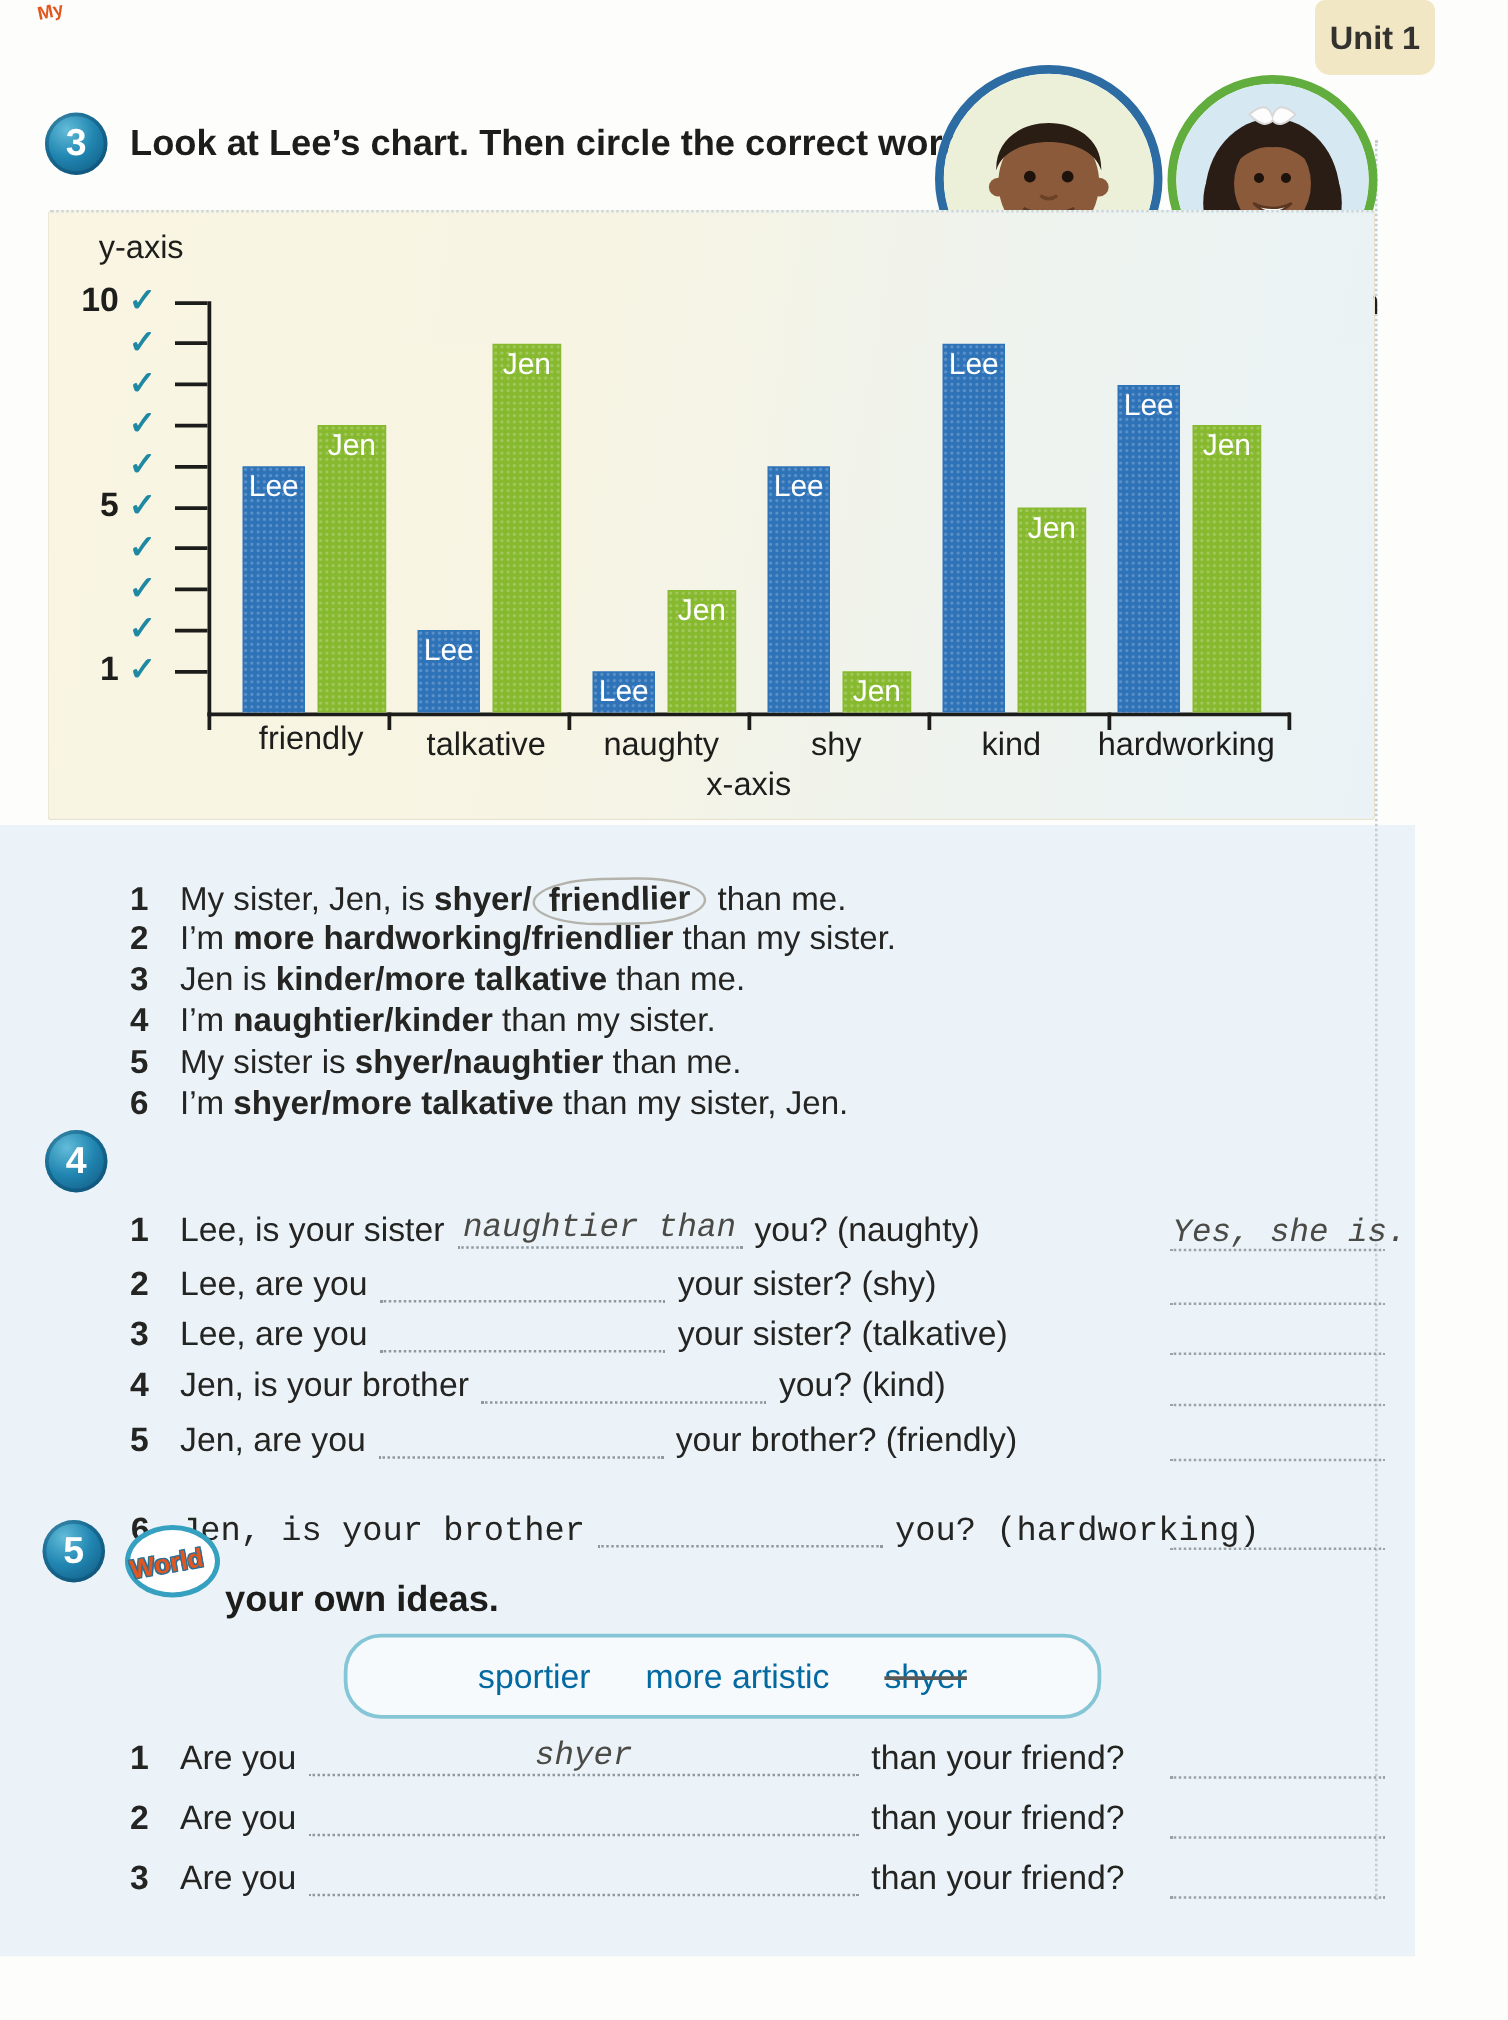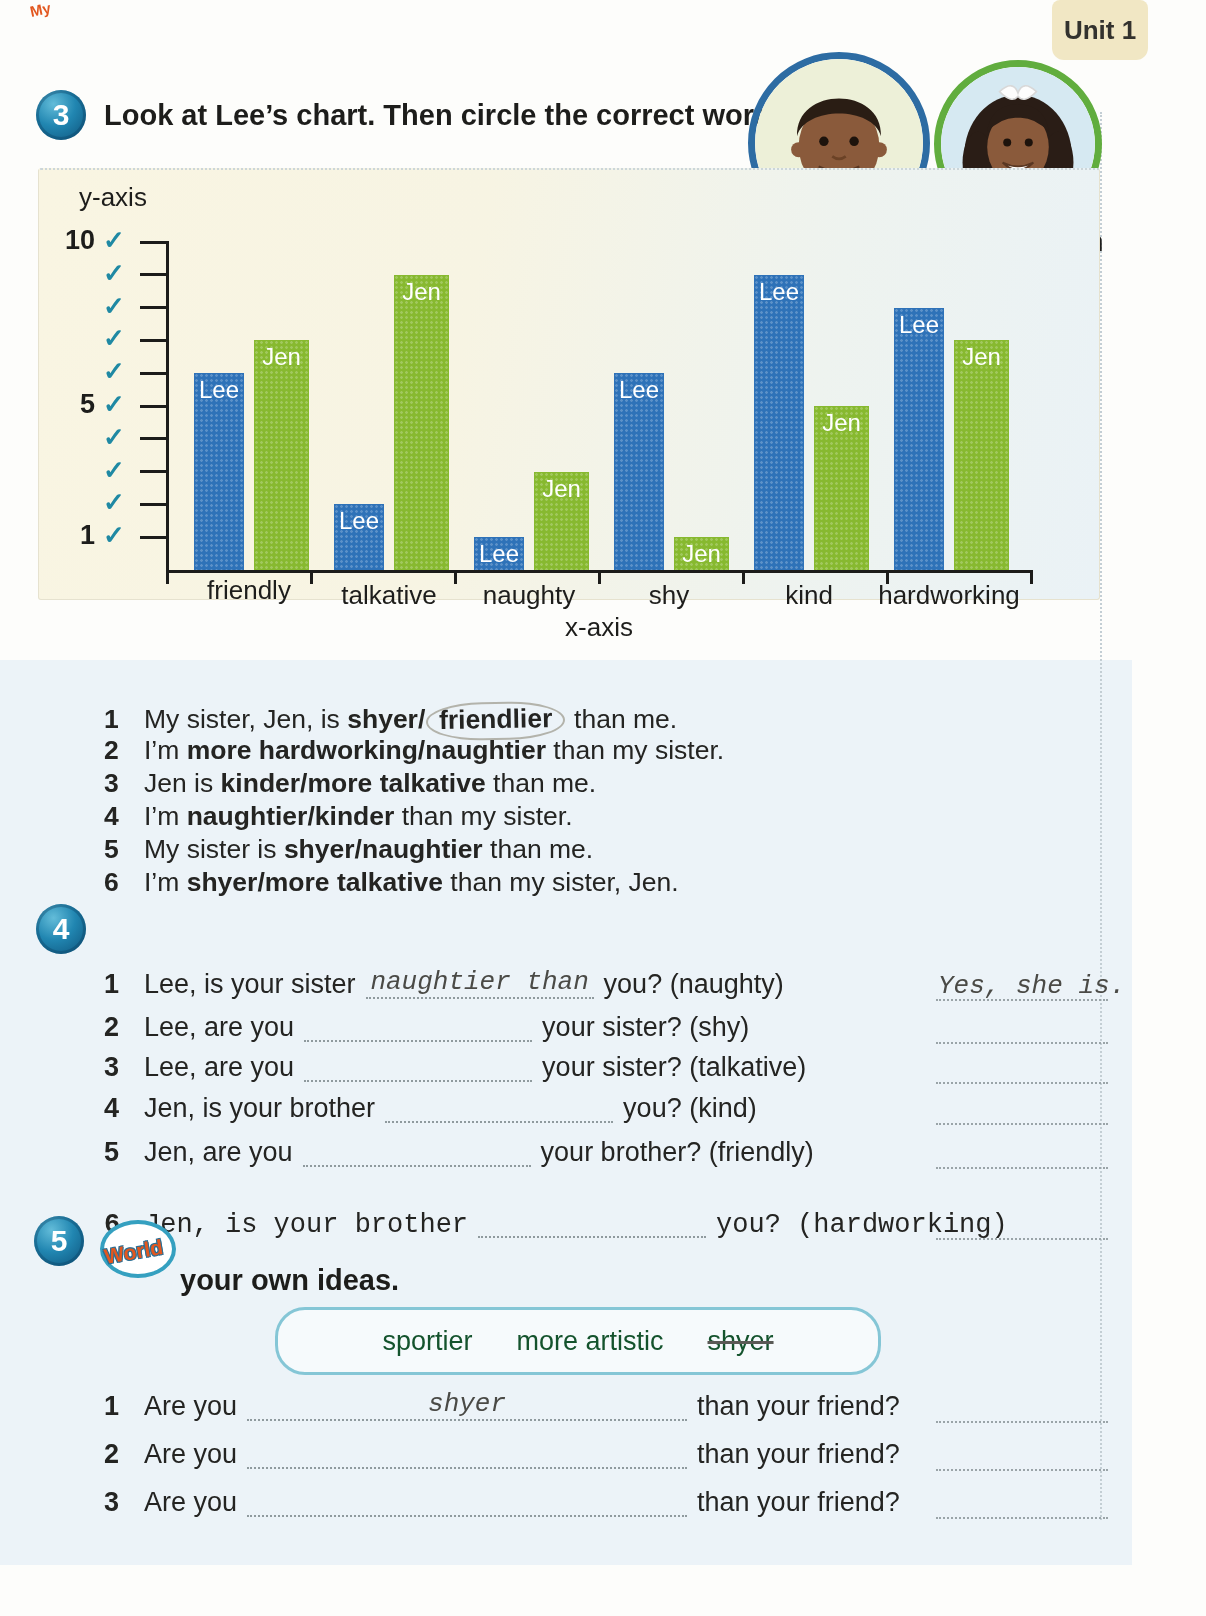--- a/index.html
+++ b/index.html
@@ -22,21 +22,21 @@
   .ex-title{position:absolute;font-weight:bold;font-size:29px;color:#1d1d1b;white-space:nowrap;}
 
   
   .photo{position:absolute;border-radius:50%;overflow:hidden;box-sizing:border-box;}
   .photo svg{display:block;width:100%;height:100%;}
   .photo.lee{left:748px;top:52px;width:182px;height:182px;border:7px solid #2d6ca3;}
   .photo.jen{left:934px;top:60px;width:168px;height:168px;border:7px solid #61ad3e;}
   .photo-cap{position:absolute;font-size:28px;color:#1f1f1d;text-align:center;}
 
   
-  .chart-panel{position:absolute;left:38px;top:168px;width:1062px;height:432px;box-sizing:border-box;
+  .chart-panel{position:absolute;left:38px;top:168px;width:1062px;height:488px;box-sizing:border-box;
                background:linear-gradient(100deg,#f9f5e2 0%,#f7f4e3 40%,#eef3ef 72%,#eaf2f6 100%);
                border:1px solid #e6e2cf;border-top:2px dotted #ccd6d9;border-radius:3px;}
   .axis-text{position:absolute;font-size:26px;color:#1d1d1b;}
   .ylab{position:absolute;width:46px;text-align:right;font-size:27px;font-weight:bold;color:#1d1d1b;}
   .check{position:absolute;font-size:26px;font-weight:bold;color:#1f89a3;}
   .ytick{position:absolute;width:26px;height:3px;background:#1c1c1a;}
   .vaxis{position:absolute;width:3px;background:#1c1c1a;}
   .haxis{position:absolute;height:3px;background:#1c1c1a;}
   .btick{position:absolute;width:3px;height:14px;background:#1c1c1a;}
   .bar{position:absolute;background-image:radial-gradient(rgba(255,255,255,.22) 1px,transparent 1.6px);
@@ -64,21 +64,21 @@
   
   .myworld{position:absolute;left:100px;top:1220px;width:76px;height:58px;border:4px solid #35a0c0;
            border-radius:50%;background:#fff;box-sizing:border-box;}
   .mw-top{position:absolute;left:30px;top:1px;font-size:15px;font-weight:bold;color:#e2571f;transform:rotate(-12deg);}
   .mw-bot{position:absolute;left:4px;top:17px;font-size:21px;font-weight:bold;color:#e2571f;
           transform:rotate(-10deg);text-shadow:1px 1px 0 #2a6f95,-1px 1px 0 #2a6f95,1px -1px 0 #2a6f95,-1px -1px 0 #2a6f95;}
 
   
   .word-box{position:absolute;left:275px;top:1307px;width:600px;height:62px;border:3px solid #85c6d6;
             border-radius:30px;background:rgba(255,255,255,.55);display:flex;align-items:center;
-            justify-content:center;gap:44px;font-size:27px;color:#14532d;}
+            justify-content:center;gap:44px;font-size:27px;color:#0369a1;}
   .struck{text-decoration:line-through;text-decoration-thickness:2.5px;text-decoration-color:#5a5a56;}
 
   
   .footer{position:absolute;left:940px;top:1564px;width:220px;text-align:right;font-size:28px;color:#2b2b29;}
   .page-num{font-weight:bold;font-size:31px;color:#1d8fbf;margin-left:16px;}
 </style>
 </head>
 <body>
 
 <div class="page">
@@ -201,21 +201,21 @@
         <span class="bar-label">Lee</span>
       </div>
       <div class="bar" style="left: 915px; width: 55px; top: 170px; height: 230px; background-color: rgb(135, 185, 47);">
         <span class="bar-label">Jen</span>
       </div>
       <div class="xcat" style="left: 822px; top: 410px;">hardworking</div>
     </div>
 
   <div id="ex3-list">
       <div class="ex3-row" style="top: 702px;"><span class="num">1</span><span>My sister, Jen, is </span><b>shyer/</b><b class="circled">friendlier</b><span> than me.</span></div>
-      <div class="ex3-row" style="top: 735px;"><span class="num">2</span><span>I’m </span><b>more hardworking/naughtier</b><span> than my sister.</span></div>
+      <div class="ex3-row" style="top: 735px;"><span class="num">2</span><span>I’m </span><b>more hardworking/friendlier</b><span> than my sister.</span></div>
       <div class="ex3-row" style="top: 768px;"><span class="num">3</span><span>Jen is </span><b>kinder/more talkative</b><span> than me.</span></div>
       <div class="ex3-row" style="top: 801px;"><span class="num">4</span><span>I’m </span><b>naughtier/kinder</b><span> than my sister.</span></div>
       <div class="ex3-row" style="top: 834px;"><span class="num">5</span><span>My sister is </span><b>shyer/naughtier</b><span> than me.</span></div>
       <div class="ex3-row" style="top: 867px;"><span class="num">6</span><span>I’m </span><b>shyer/more talkative</b><span> than my sister, Jen.</span></div>
     </div>
 
   <div class="badge" style="left:36px;top:904px;">
       <span>4</span>
     </div>
   <div id="ex4-list">

